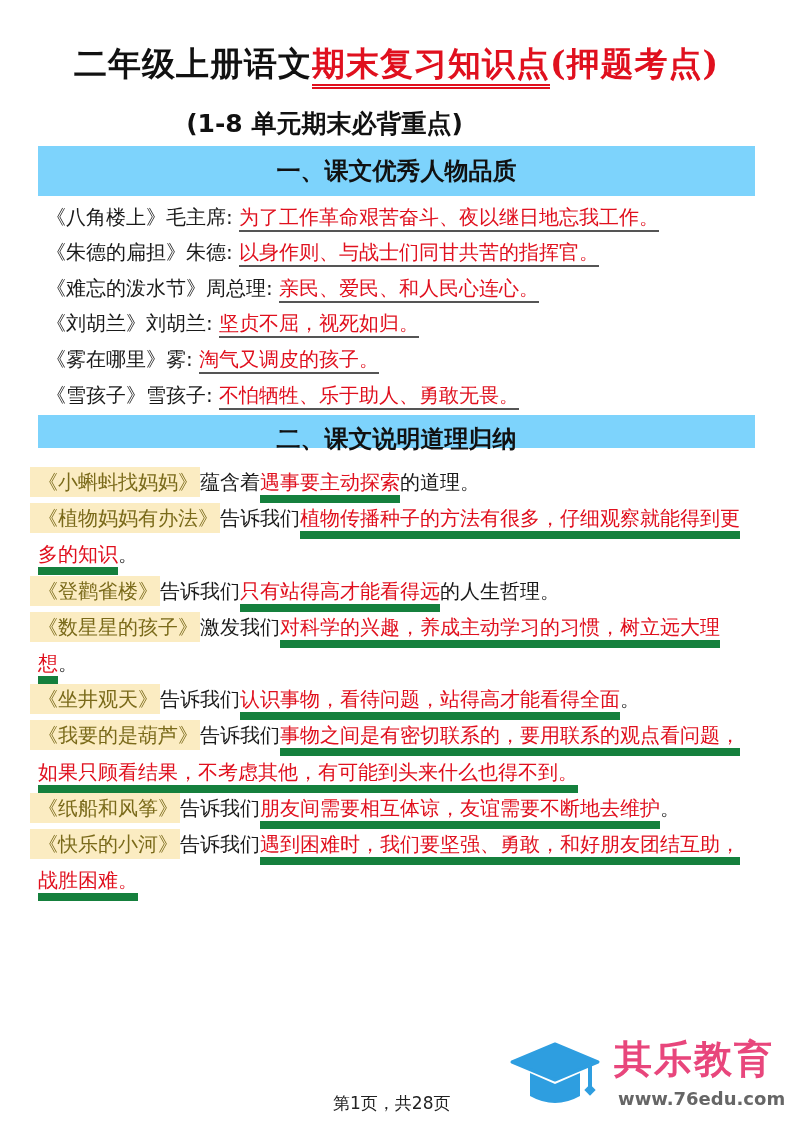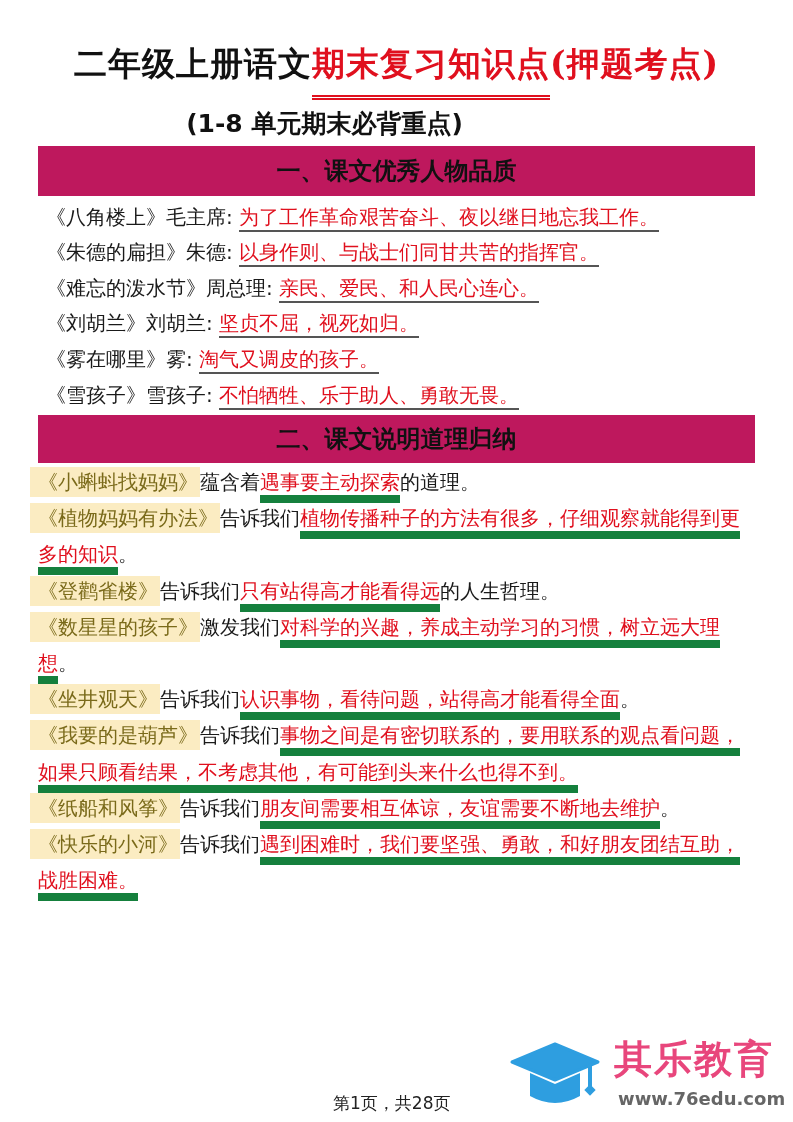--- a/index.html
+++ b/index.html
@@ -8,33 +8,33 @@
     font-family: "DejaVu Sans", "Liberation Sans", sans-serif; color: #1a1a1a;
   }
   .title {
     position: absolute; top: 40px; left: 0; width: 793px; text-align: center;
     font-family: "DejaVu Serif", "Liberation Serif", serif; font-weight: bold;
     font-size: 33px; letter-spacing: 1px; white-space: nowrap; line-height: 48px;
   }
   .title .black { color: #111; }
   .title .red { color: #e0101e; }
   .title .dbl {
-    border-bottom: 5px double #e0101e; padding-bottom: 12px;
+    border-bottom: 5px double #e0101e; padding-bottom: 1px;
   }
   .subtitle {
     position: absolute; top: 104px; left: 0; width: 649px; text-align: center;
     font-family: "DejaVu Sans", sans-serif; font-weight: bold; font-size: 25px; color: #111;
     line-height: 40px;
   }
   .band {
-    position: absolute; left: 38px; width: 717px; background: #be185d;
+    position: absolute; left: 38px; width: 717px; background: #7dd3fc;
     text-align: center; font-weight: bold; font-size: 24px; color: #111;
   }
   .band1 { top: 146px; height: 50px; line-height: 50px; }
-  .band2 { top: 415px; height: 48px; line-height: 48px; }
+  .band2 { top: 415px; height: 33px; line-height: 48px; }
   .line {
     position: absolute; left: 46px; white-space: nowrap; font-size: 20px; line-height: 30px;
   }
   .s1 .line { left: 46px; }
   .red { color: #e0101e; }
   .u { border-bottom: 2px solid #555; padding-bottom: 1px; margin-top: 7px; }
   .hl { background: #fbecc2; color: #7a6a1a; padding: 3px 2px; margin-left: -8px; padding-left: 8px; margin-top: 11px; }
   .wrap { position: absolute; left: 38px; width: 720px; font-size: 20px; line-height: 36.2px; }
   .para { margin: 0; }
   .para .u { border-bottom: 8px solid #15803d; }

